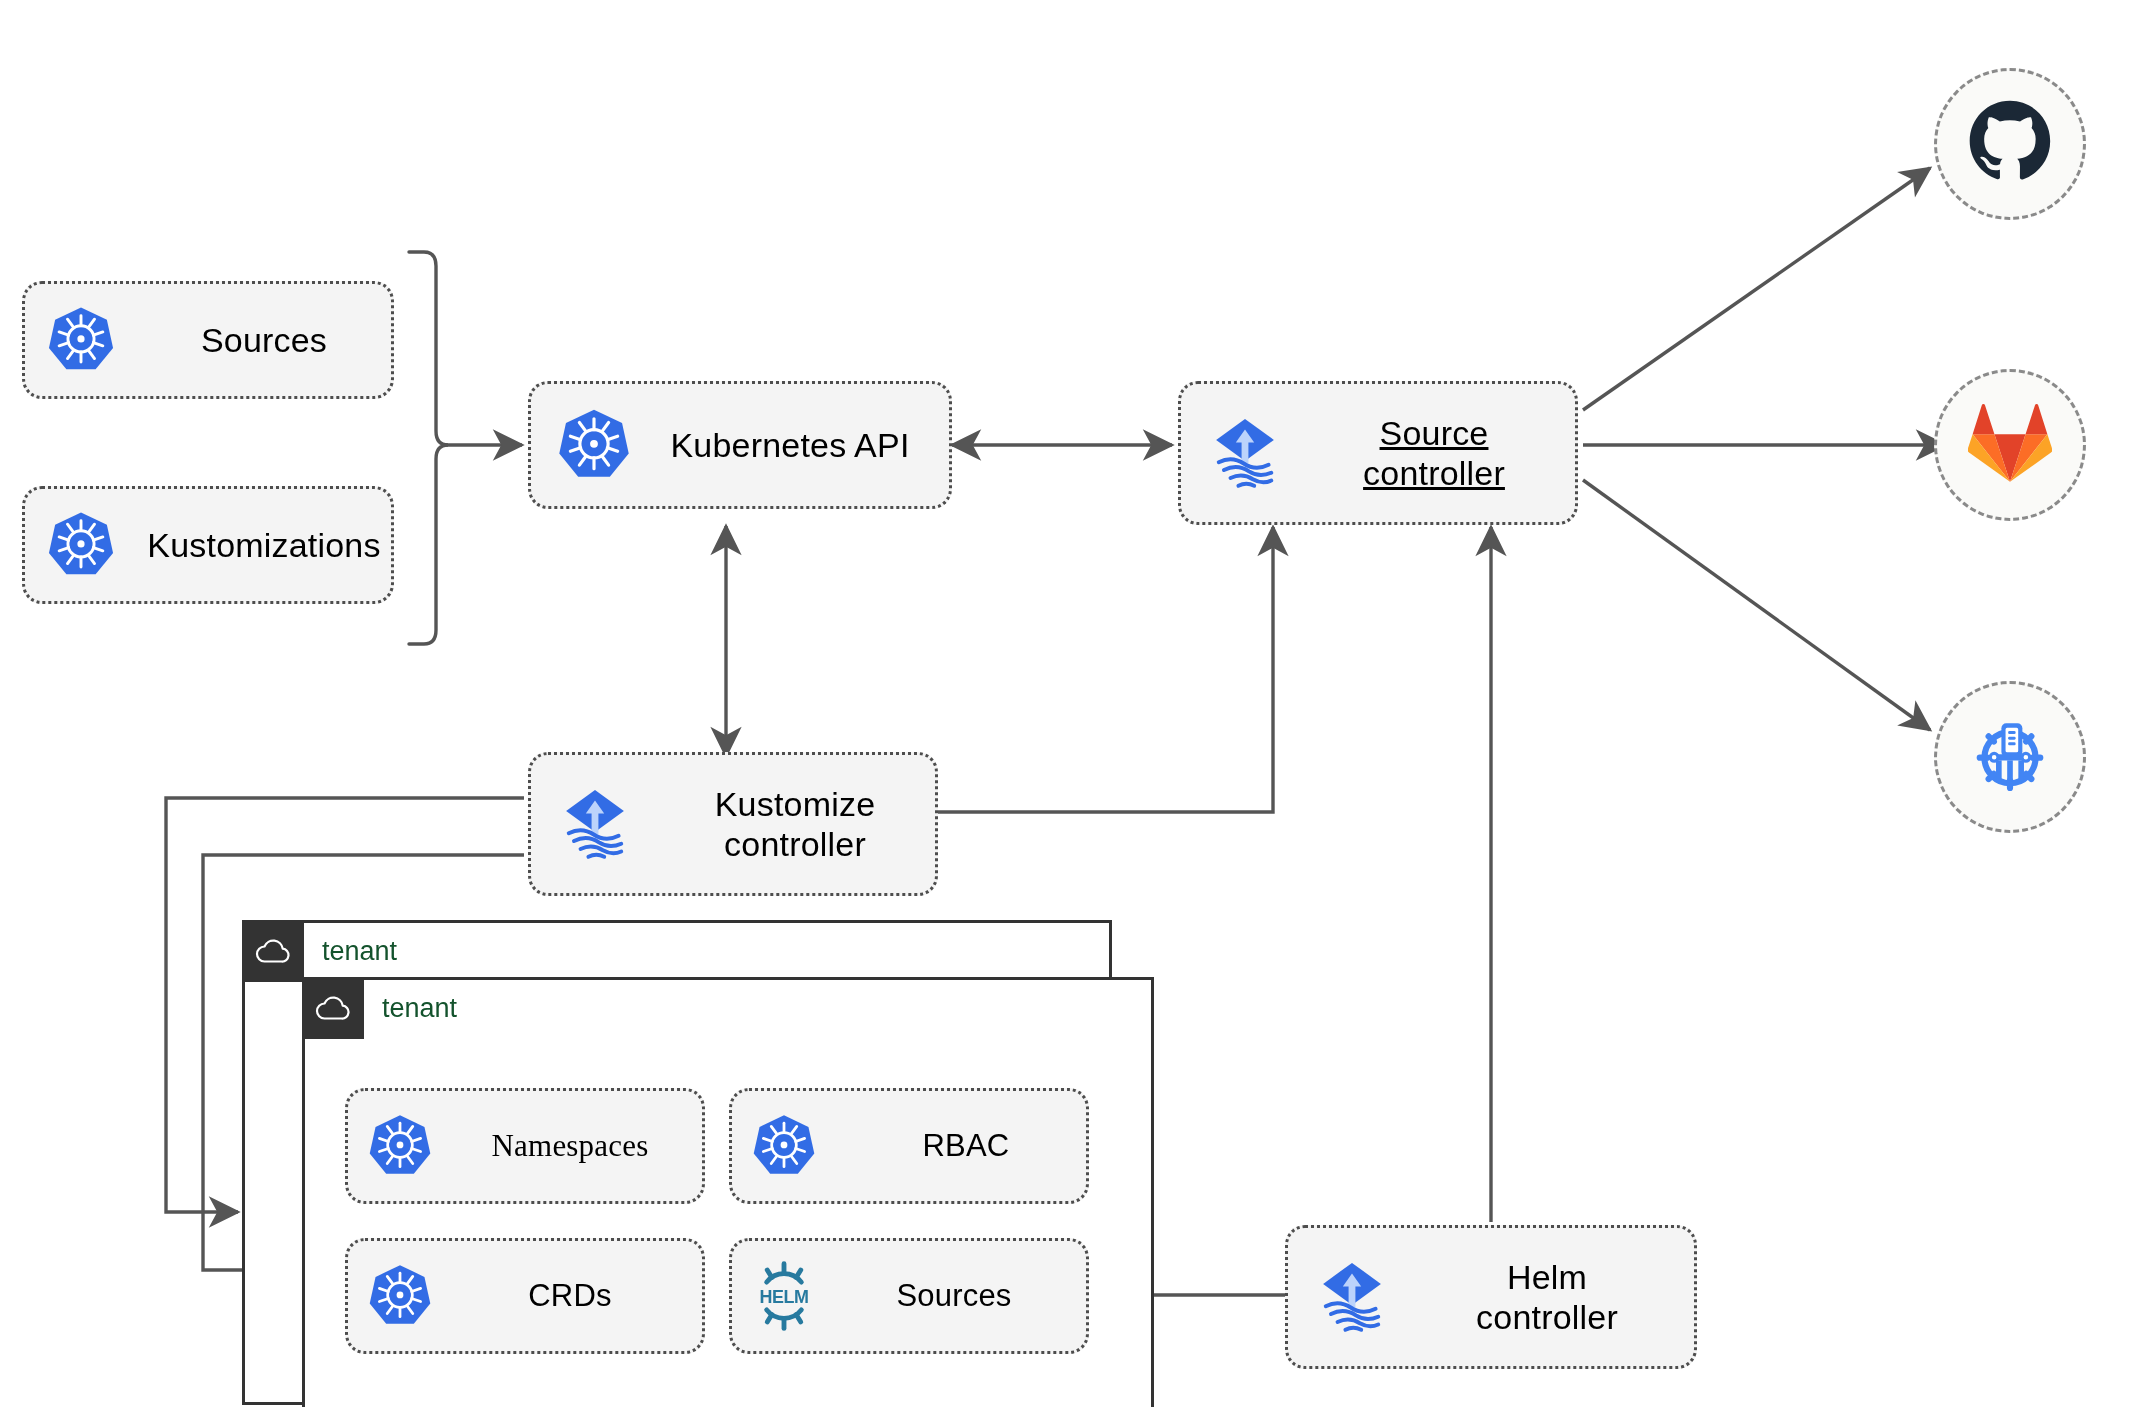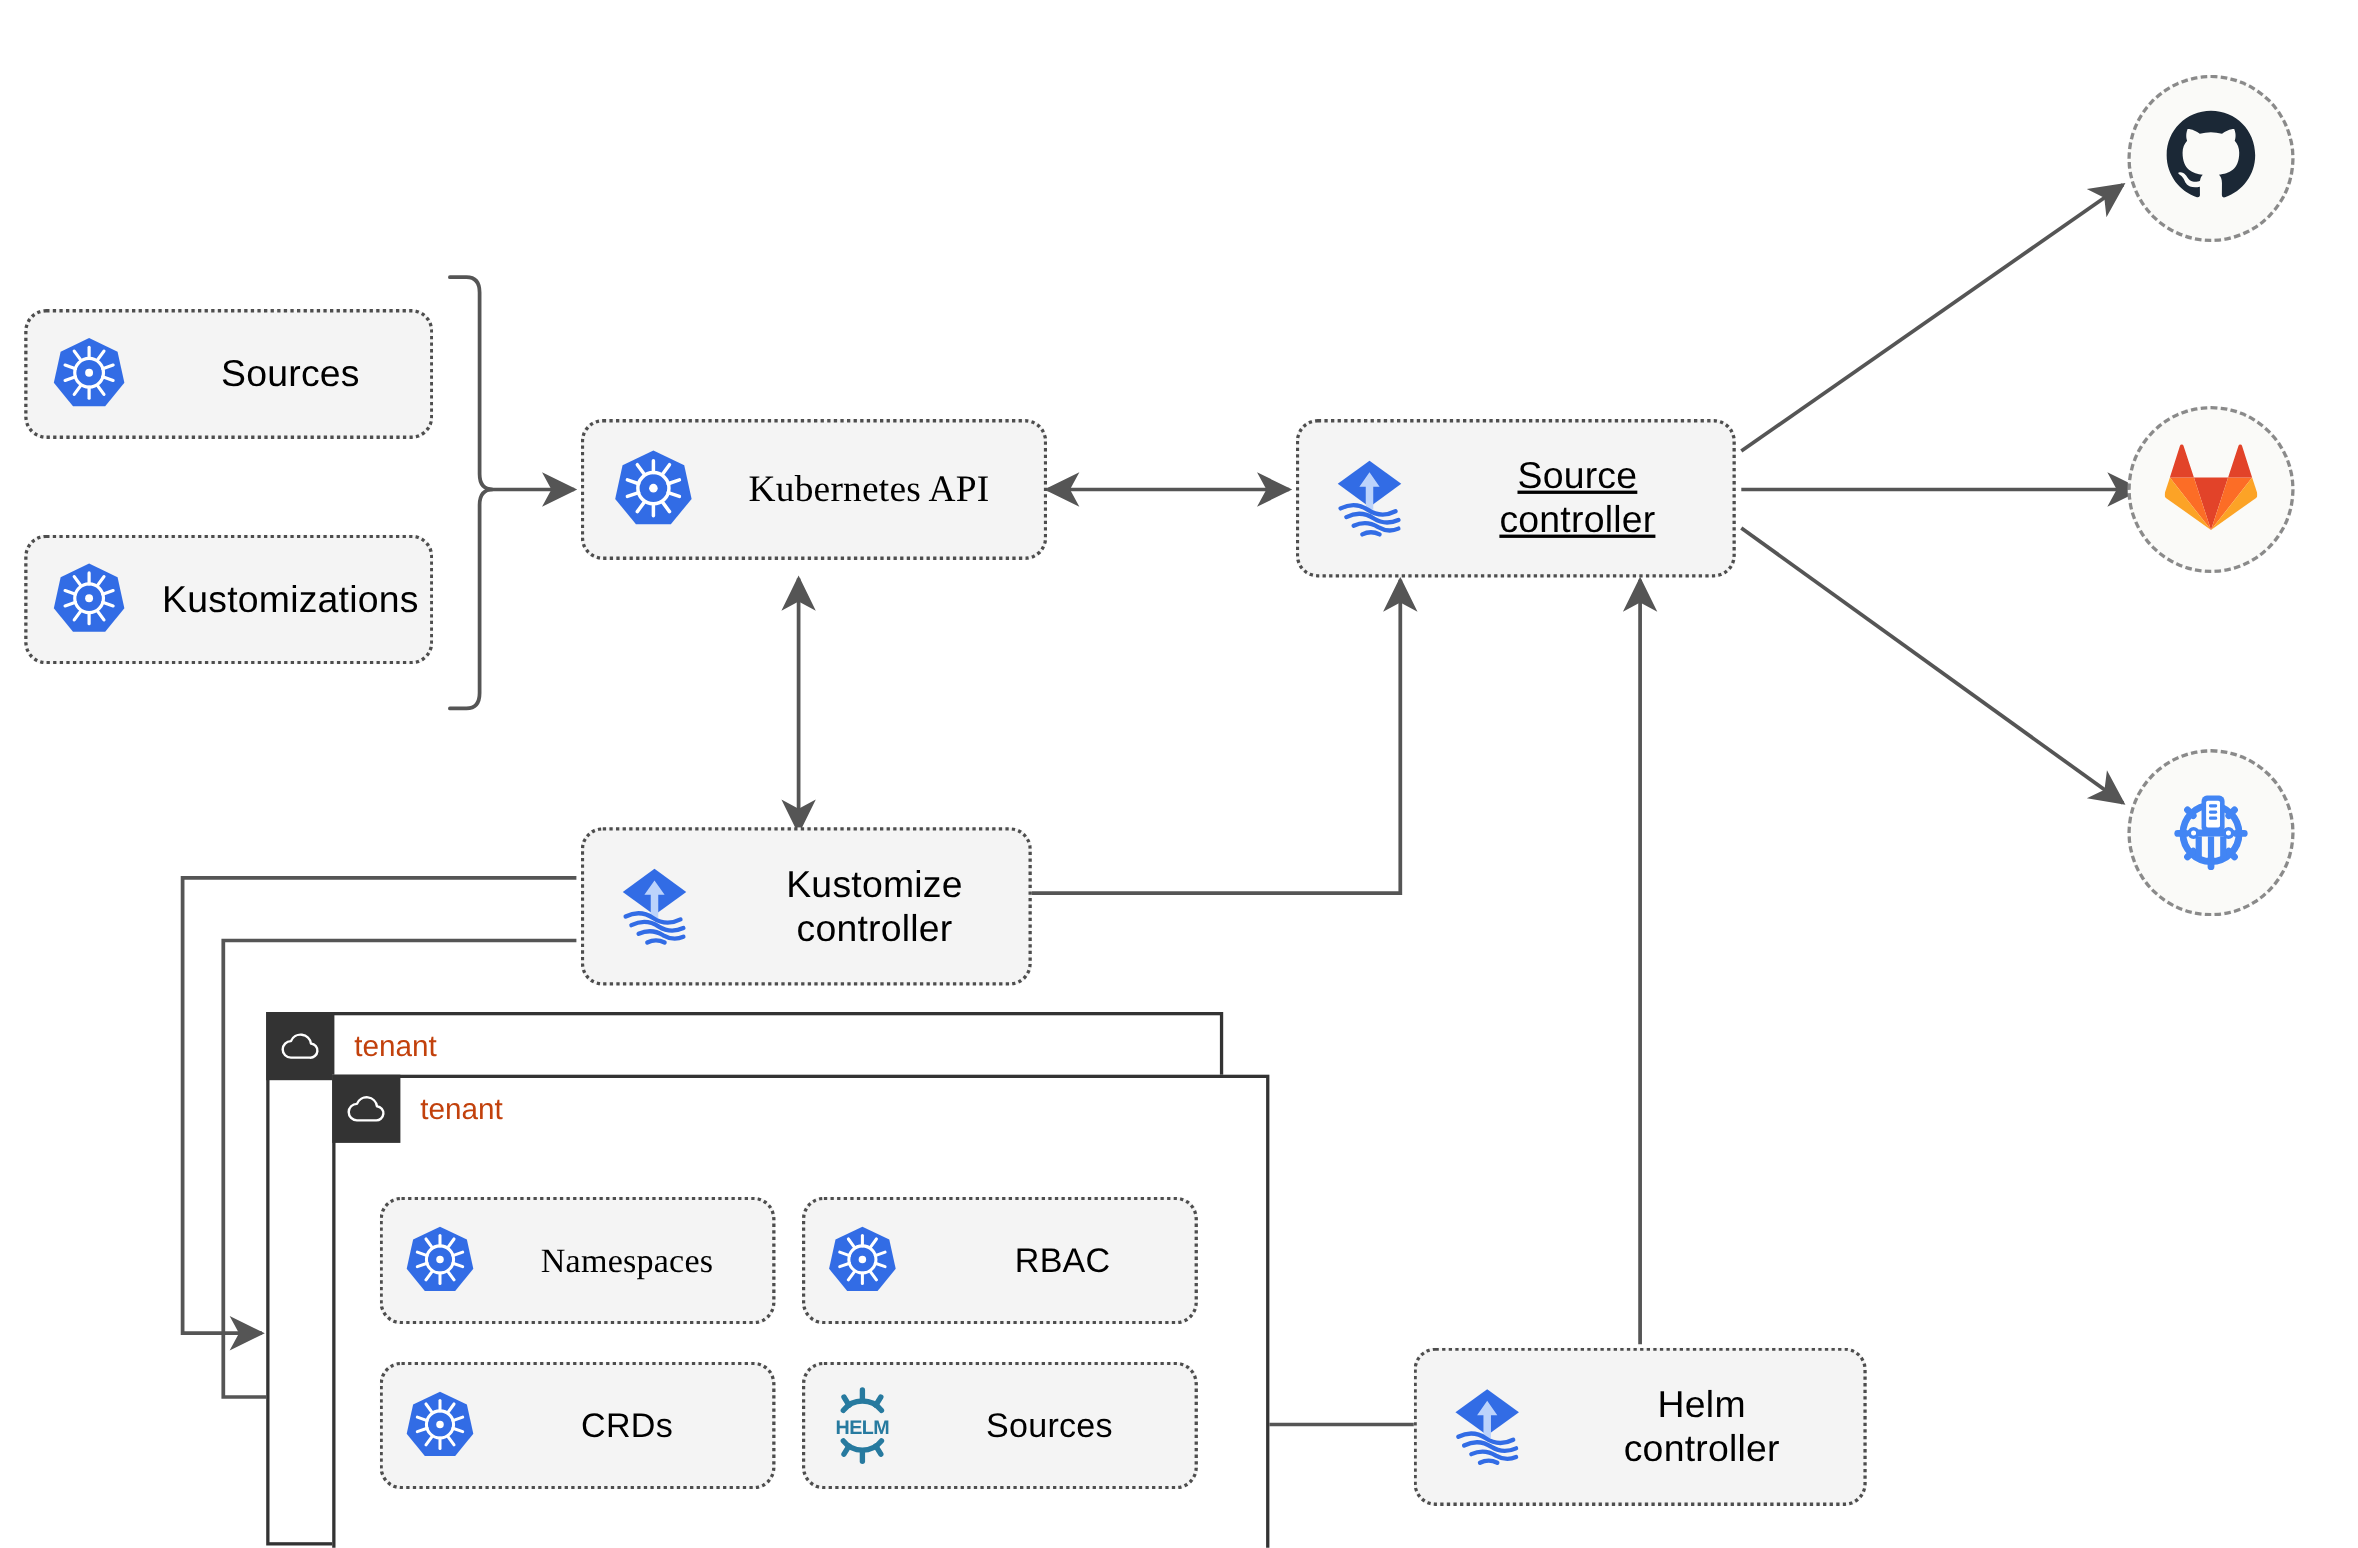--- a/index.html
+++ b/index.html
@@ -32,21 +32,21 @@
     border:3px solid #333;box-sizing:border-box;
   }
   .tenant .tbar{
     position:absolute;left:-3px;top:-3px;height:62px;display:flex;align-items:center;
   }
   .tenant .tchip{
     width:62px;height:62px;background:#333;
     display:flex;align-items:center;justify-content:center;
   }
   .tenant .tname{
-    margin-left:18px;font-size:27px;color:#c2410c;
+    margin-left:18px;font-size:27px;color:#14532d;
   }
 
   
   .extnode{
     position:absolute;width:152px;height:152px;border-radius:50%;
     background:#fafaf8;border:3px dashed #8a8a8a;
     display:flex;align-items:center;justify-content:center;box-sizing:border-box;
   }
   .z-top{z-index:5;}
 </style>
@@ -150,21 +150,21 @@
           <line x1="43" y1="34.3" x2="51.4" y2="37.2"></line>
           <line x1="51.4" y1="24.8" x2="43" y2="27.7"></line>
           <line x1="21" y1="34.3" x2="12.6" y2="37.2"></line>
           <line x1="20" y1="48.5" x2="25.2" y2="41.4"></line>
           <line x1="38.8" y1="20.6" x2="44" y2="13.5"></line>
           <line x1="44" y1="48.5" x2="38.8" y2="41.4"></line>
           <line x1="25.2" y1="20.6" x2="20" y2="13.5"></line>
         </g>
       </svg>
     </span>
-    <span class="lbl" style="padding-right:26px;font-family:Liberation Serif, serif;">Kubernetes API</span>
+    <span class="lbl" style="padding-right:26px;">Kubernetes API</span>
   </div>
 
   <div class="node z-top" style="left:1178px;top:341px;width:400px;height:144px;">
     <span class="ico" style="width:128px;height:144px;">
       <svg width="84" height="84" viewBox="0 0 64 64">
         <path d="M32 6 L54 22 L32 38 L10 22 Z" fill="#326ce5"></path>
         <path d="M32 14 L39 24 L34.6 24 L34.6 40 L29.4 40 L29.4 24 L25 24 Z" fill="#bcd3fb"></path>
         <g stroke="#326ce5" stroke-width="3" fill="none" stroke-linecap="round">
           <path d="M12 39 Q22 34 31 40 Q40 46 50 41"></path>
           <path d="M16 45 Q26 40 35 46 Q43 51 52 47"></path>

